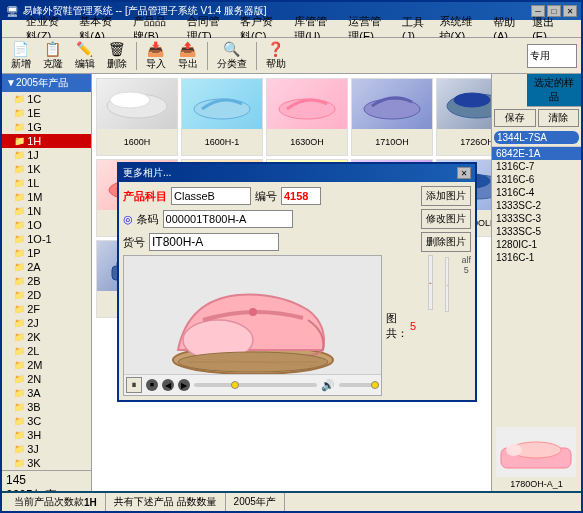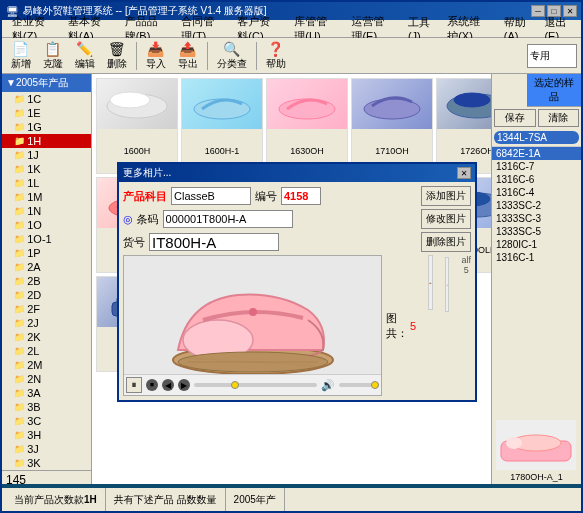--- a/index.html
+++ b/index.html
@@ -8,21 +8,21 @@
     
     .main-window { width: 583px; height: 513px; background: #ece9d8; border: 2px solid #003087; display: flex; flex-direction: column; }
     
     
     .title-bar { background: linear-gradient(to right, #003087, #1a5fb4); color: white; padding: 2px 4px; display: flex; justify-content: space-between; align-items: center; height: 18px; font-size: 10px; flex-shrink: 0; }
     .title-bar-left { display: flex; align-items: center; gap: 4px; }
     .title-bar-right { display: flex; gap: 2px; }
     .title-btn { width: 14px; height: 12px; background: #c0c0c0; border: 1px solid #888; font-size: 8px; display: flex; align-items: center; justify-content: center; cursor: pointer; color: #000; }
     
     
-    .menu-bar { background: #ece9d8; border-bottom: 1px solid #a0a0a0; padding: 1px 4px; display: flex; gap: 2px; height: 18px; align-items: center; flex-shrink: 0; font-size: 11px; }
+    .menu-bar { background: #ece9d8; border-bottom: 1px solid #a0a0a0; padding: 1px 18px; display: flex; gap: 2px; height: 18px; align-items: center; flex-shrink: 0; font-size: 11px; }
     .menu-item { padding: 1px 6px; cursor: pointer; }
     
     
     .toolbar { background: #ece9d8; border-bottom: 1px solid #a0a0a0; padding: 2px 4px; display: flex; gap: 2px; height: 36px; align-items: center; flex-shrink: 0; }
     .toolbar-btn { display: flex; flex-direction: column; align-items: center; padding: 2px 4px; cursor: pointer; border: 1px solid transparent; font-size: 10px; min-width: 30px; }
     .toolbar-icon { width: 20px; height: 16px; display: flex; align-items: center; justify-content: center; font-size: 14px; }
     .toolbar-sep { width: 1px; height: 28px; background: #a0a0a0; margin: 0 2px; }
     
     
     .content-area { display: flex; flex: 1; overflow: hidden; }
@@ -33,25 +33,25 @@
     .tree-item { padding: 1px 4px; cursor: pointer; display: flex; align-items: center; gap: 2px; font-size: 11px; white-space: nowrap; }
     .tree-item.highlighted { background: #ff0000; color: white; }
     .tree-indent { padding-left: 12px; }
     .tree-icon { font-size: 9px; color: #888; }
     .sidebar-footer { border-top: 1px solid #a0a0a0; padding: 2px 4px; font-size: 12px; }
     
     
     .main-panel { flex: 1; display: flex; flex-direction: column; overflow: hidden; }
     .product-cell { border: 1px solid #ddd; display: flex; flex-direction: column; align-items: center; cursor: pointer; background: #f9f9f9; }
     .product-img { width: 80px; height: 50px; background: #eee; display: flex; align-items: center; justify-content: center; overflow: hidden; }
-    .product-label { font-size: 9px; padding: 17px; text-align: center; width: 100%; background: #ece9d8; }
+    .product-label { font-size: 9px; padding: 8px; text-align: center; width: 100%; background: #ece9d8; }
     
     
     .right-panel { width: 90px; background: #ece9d8; border-left: 1px solid #a0a0a0; display: flex; flex-direction: column; flex-shrink: 0; }
-    .right-panel-header { background: #3b82f6; padding: 2px 4px; font-size: 10px; border-bottom: 1px solid #a0a0a0; text-align: center; margin-left: 35px; }
+    .right-panel-header { background: #0369a1; padding: 2px 4px; font-size: 10px; border-bottom: 1px solid #a0a0a0; text-align: center; margin-left: 35px; }
     .right-panel-buttons { display: flex; gap: 2px; padding: 2px; }
     .right-btn { flex: 1; font-size: 10px; padding: 1px 2px; background: #ece9d8; border: 1px solid #888; cursor: pointer; }
     .right-panel-list { flex: 1; overflow-y: auto; font-size: 10px; }
     .right-list-item { padding: 1px 4px; cursor: pointer; }
     .right-list-item.selected { background: #316ac5; color: white; }
     .right-small-img { width: 80px; height: 50px; background: #eee; margin: 2px; display: flex; align-items: center; justify-content: center; font-size: 9px; color: #666; overflow: hidden; }
     .modal { position: absolute; top: 160px; left: 115px; width: 360px; height: 240px; background: #ece9d8; border: 2px solid #003087; z-index: 101; }
     .modal-title { background: linear-gradient(to right, #003087, #1a5fb4); color: white; padding: 2px 4px; font-size: 10px; display: flex; justify-content: space-between; align-items: center; height: 18px; }
     .modal-content { padding: 4px; display: flex; flex-direction: column; gap: 3px; height: calc(100% - 18px); }
     .modal-row { display: flex; align-items: center; gap: 4px; font-size: 11px; }
@@ -59,21 +59,21 @@
     .modal-small-img { width: 80px; height: 55px; background: #eee; border: 1px solid #ccc; display: flex; align-items: center; justify-content: center; overflow: hidden; }
     .modal-controls { display: flex; align-items: center; gap: 4px; padding: 2px; background: #f0f0f0; border-top: 1px solid #ccc; }
     .ctrl-btn { width: 16px; height: 16px; background: #ece9d8; border: 1px solid #888; display: flex; align-items: center; justify-content: center; font-size: 10px; cursor: pointer; }
     .ctrl-circle { width: 12px; height: 12px; border-radius: 50%; background: #888; display: flex; align-items: center; justify-content: center; font-size: 8px; cursor: pointer; }
     .ctrl-slider { flex: 1; height: 4px; background: #ccc; border-radius: 2px; position: relative; }
     .ctrl-slider-handle { width: 8px; height: 8px; background: #ffd700; border: 1px solid #888; border-radius: 50%; position: absolute; top: -2px; left: 30%; }
     .ctrl-vol-slider { width: 40px; height: 4px; background: #ccc; border-radius: 2px; position: relative; }
     .ctrl-vol-handle { width: 8px; height: 8px; background: #ffd700; border: 1px solid #888; border-radius: 50%; position: absolute; top: -2px; right: 0; }
     
     
-    .status-bar { height: 27px; background: #ece9d8; border-top: 4px solid #0c4a6e; display: flex; align-items: center; padding: 0 4px; font-size: 10px; flex-shrink: 0; text-align: center; }
+    .status-bar { height: 20px; background: #ece9d8; border-top: 2px solid #0c4a6e; display: flex; align-items: center; padding: 0 4px; font-size: 10px; flex-shrink: 0; text-align: center; }
     .status-item { border-right: 1px solid #a0a0a0; padding: 0 8px; height: 100%; display: flex; align-items: center; }
 
     
     ::-webkit-scrollbar { width: 8px; height: 8px; }
     ::-webkit-scrollbar-track { background: #f0f0f0; }
     ::-webkit-scrollbar-thumb { background: #a0a0a0; border: 1px solid #888; }
   </style>
 </head>
 <body>
 
@@ -355,21 +355,21 @@
         <span style="color:blue; font-size:11px;">◎</span>
         <span style="font-size:11px;">条码</span>
         <div style="border:1px solid #888; background:white; height:18px; width:130px; font-size:11px; display:flex; align-items:center; padding:0 2px;">000001T800H-A</div>
         <div style="margin-left:auto; display:flex; gap:2px;">
           <button class="modal-right-btn" style="white-space:nowrap;">修改图片</button>
         </div>
       </div>
 
       <div class="modal-row">
         <span style="font-size:11px;">货号</span>
-        <div style="border:1px solid #888; background:white; height:18px; width:130px; font-size:15px; display:flex; align-items:center; padding:0 2px;">IT800H-A</div>
+        <div style="border:1px solid #888; background:white; height:18px; width:130px; font-size:12px; display:flex; align-items:center; padding:0 2px;">IT800H-A</div>
         <div style="margin-left:auto; display:flex; gap:2px;">
           <button class="modal-right-btn" style="white-space:nowrap;">删除图片</button>
         </div>
       </div>
 
       <div style="display:flex; gap:4px; flex:1; min-height:0;">
 
         <div style="flex:1; border:1px solid #aaa; background:#e8e8e8; display:flex; flex-direction:column; overflow:hidden;">
           <div style="flex:1; display:flex; align-items:center; justify-content:center; overflow:hidden;">
 

